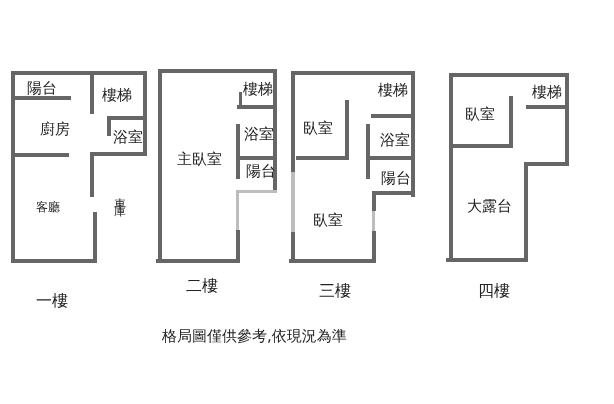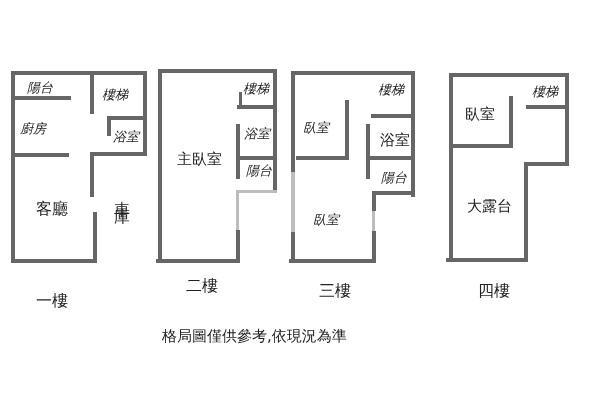--- a/index.html
+++ b/index.html
@@ -2,23 +2,23 @@
 <html><head>
 <meta charset="utf-8">
 <style>
   html, body { margin:0; padding:0; background:#ffffff; }
   body { width:614px; height:404px; position:relative; overflow:hidden;
          font-family:"DejaVu Sans","Liberation Sans",sans-serif; color:#222; }
   .plan { position:absolute; left:0; top:0; width:614px; height:404px; }
   .wall { position:absolute; background:#666666; }
   .wall.light { background:#bdbdbd; }
   .lbl { position:absolute; white-space:nowrap; color:#222; line-height:1; }
-  .s13 { font-size:13px;font-style:italic; }
+  .s13 { font-size:15px; }
   .s15 { font-size:15px; }
-  .s16 { font-size:16px; }
+  .s16 { font-size:12px; }
   .floor-lbl { position:absolute; font-size:16px; white-space:nowrap; line-height:1; }
   .note { position:absolute; left:162px; top:327px; font-size:15px; white-space:nowrap;text-align:center; }
   .vert { writing-mode:vertical-rl; letter-spacing:6px; }
 </style>
 </head>
 <body>
 
 <div class="plan">
 
   <div>
@@ -30,21 +30,21 @@
     <div class="wall" style="left:90px;top:71px;width:4px;height:43px;"></div>
     <div class="wall" style="left:107px;top:116px;width:40px;height:4px;"></div>
     <div class="wall" style="left:107px;top:116px;width:4px;height:20px;"></div>
     <div class="wall" style="left:90px;top:152px;width:57px;height:4px;"></div>
     <div class="wall" style="left:90px;top:152px;width:4px;height:45px;"></div>
     <div class="wall" style="left:93px;top:212px;width:4px;height:51px;"></div>
     <div class="wall" style="left:11px;top:259px;width:86px;height:4px;"></div>
 
     <span class="lbl s13" style="left:27px;top:81px;">陽台</span>
     <span class="lbl s13" style="left:102px;top:88px;">樓梯</span>
-    <span class="lbl s13" style="left:20px;top:122px;">廚房</span>
+    <span class="lbl s13" style="left:40px;top:122px;">廚房</span>
     <span class="lbl s13" style="left:113px;top:130px;">浴室</span>
     <span class="lbl s16" style="left:36px;top:201px;">客廳</span>
     <span class="lbl s16 vert" style="left:114px;top:188px;">車庫</span>
 
     <span class="floor-lbl" style="left:36px;top:293px;">一樓</span>
   </div>
 
   <div>
     <div class="wall" style="left:158px;top:69px;width:119px;height:4px;"></div>
     <div class="wall" style="left:158px;top:69px;width:4px;height:193px;"></div>

